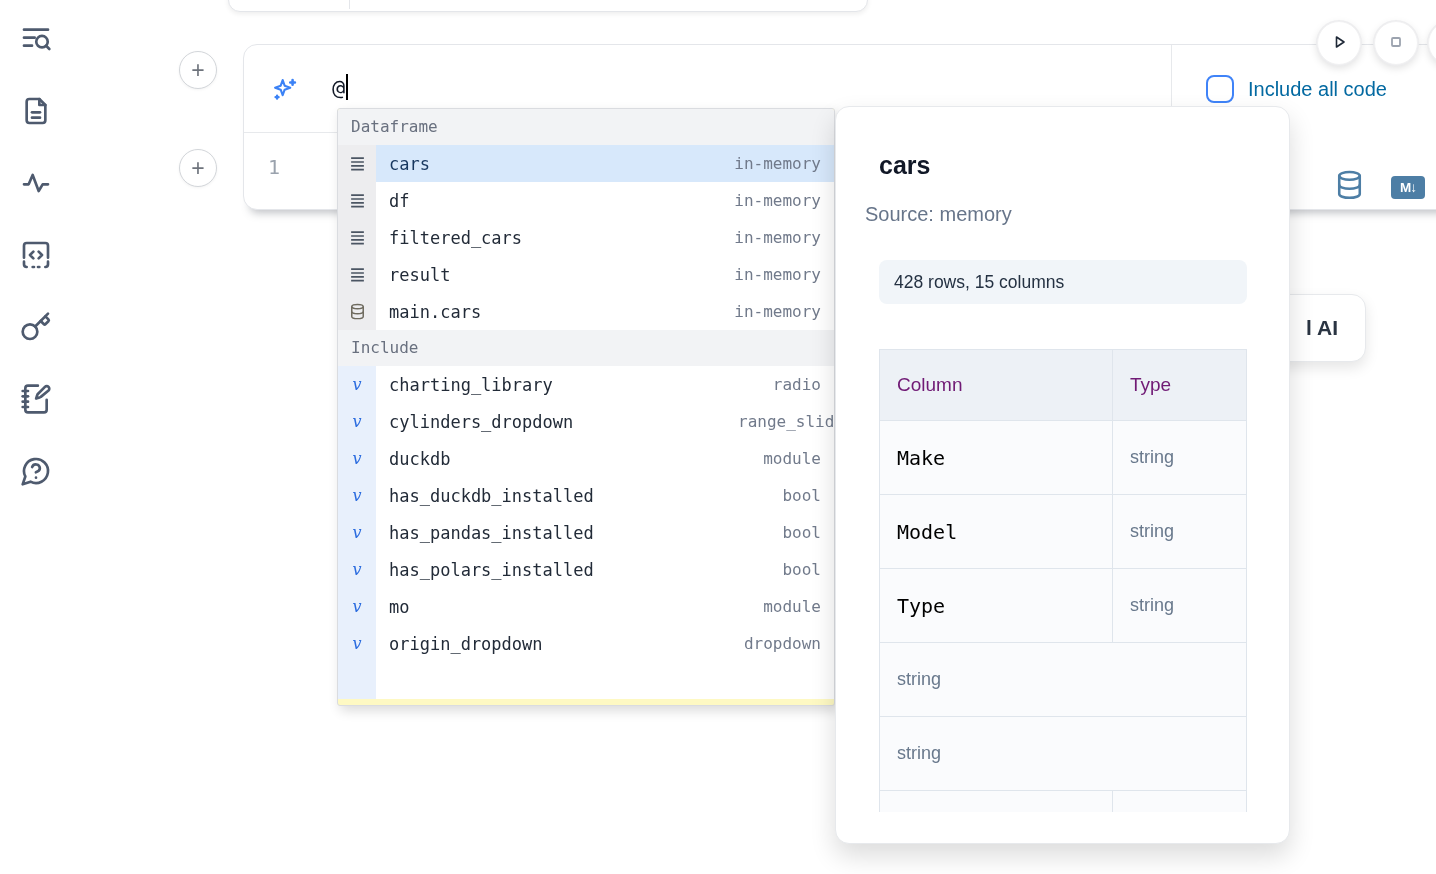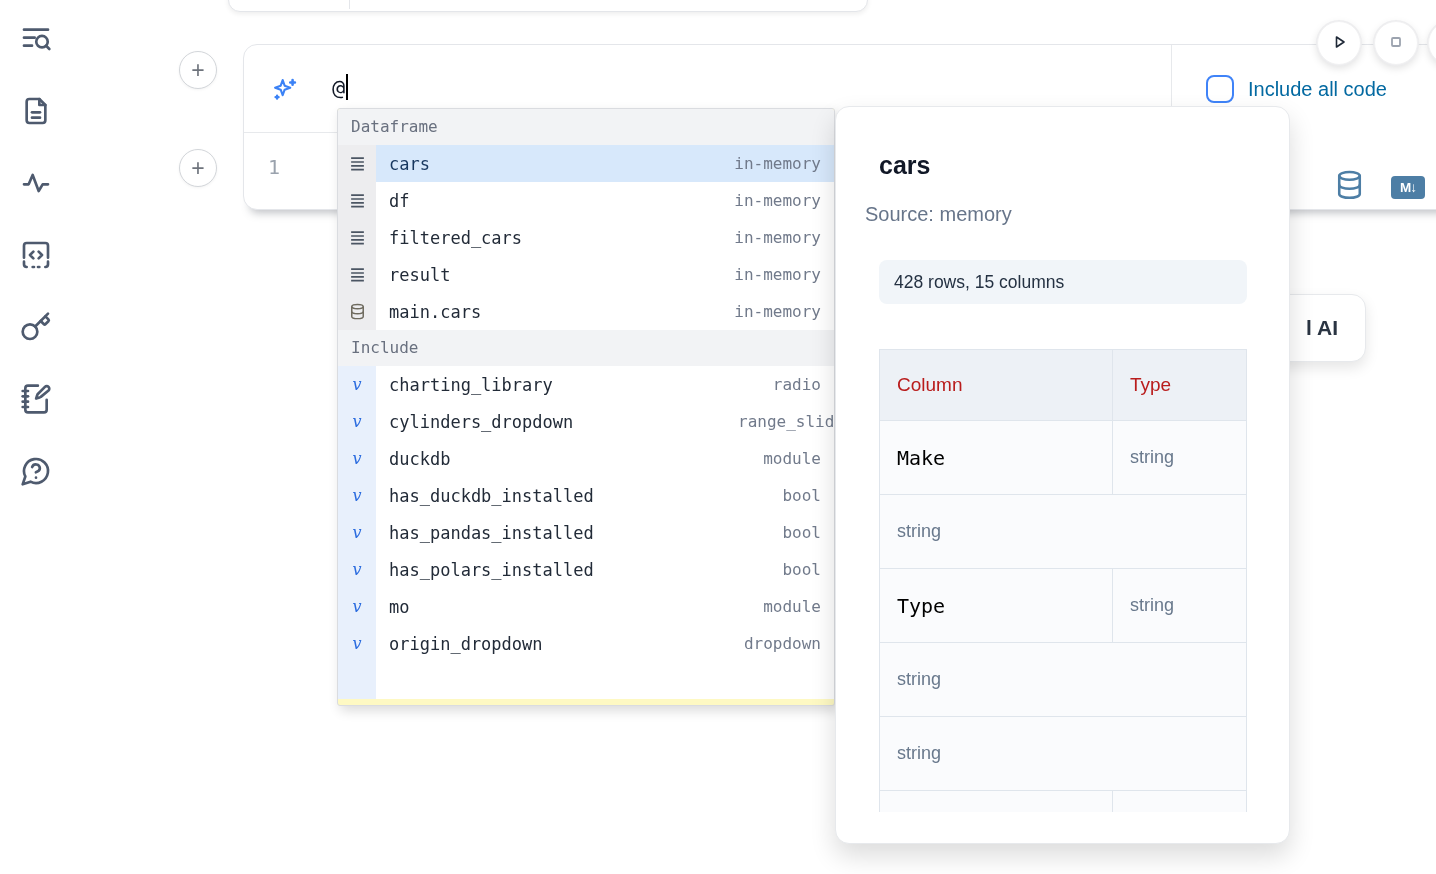--- a/index.html
+++ b/index.html
@@ -91,21 +91,21 @@
   .p-badge { position:absolute; left:43px; top:153px; width:368px; height:44px;
              background:#f1f5f9; border-radius:8px; font-size:17.5px; color:#243142;
              line-height:44px; padding-left:15px; }
   .p-tablewrap { position:absolute; left:43px; top:242px; width:369px; height:463px; overflow:hidden; }
   .ptable { width:368px; border:1px solid #dfe5ec; border-bottom:none; }
   .prow { display:flex; border-bottom:1px solid #dfe5ec; background:#fafbfd; }
   .prow.head { background:#edf1f6; }
   .pcell { display:flex; align-items:center; }
   .pcell.c1 { width:233px; border-right:1px solid #dfe5ec; padding-left:17px; }
   .pcell.c2 { flex:1; padding-left:17px; }
-  .prow.head .pcell { height:70px; font-size:19px; color:#b91c1c; }
+  .prow.head .pcell { height:70px; font-size:19px; color:#701a75; }
   .prow.body .pcell { height:73px; }
   .prow.body .c1 { font-family:"DejaVu Sans Mono", monospace; font-size:20px; color:#000000; }
   .prow.body .c2 { font-size:18px; color:#68788c; }
 </style>
 </head>
 <body>
 
 <nav class="sidebar">
   <button class="sb-btn">
       <span><svg viewBox="0 0 24 24">
@@ -363,20 +363,21 @@
     <div class="ptable" id="schema-table">
         <div class="prow head">
           <div class="pcell c1">Column</div>
           <div class="pcell c2">Type</div>
         </div>
         <div class="prow body">
           <div class="pcell c1">Make</div>
           <div class="pcell c2">string</div>
         </div>
         <div class="prow body">
+          <div class="pcell c1">Model</div>
           <div class="pcell c2">string</div>
         </div>
         <div class="prow body">
           <div class="pcell c1">Type</div>
           <div class="pcell c2">string</div>
         </div>
         <div class="prow body">
           <div class="pcell c2">string</div>
         </div>
         <div class="prow body">

